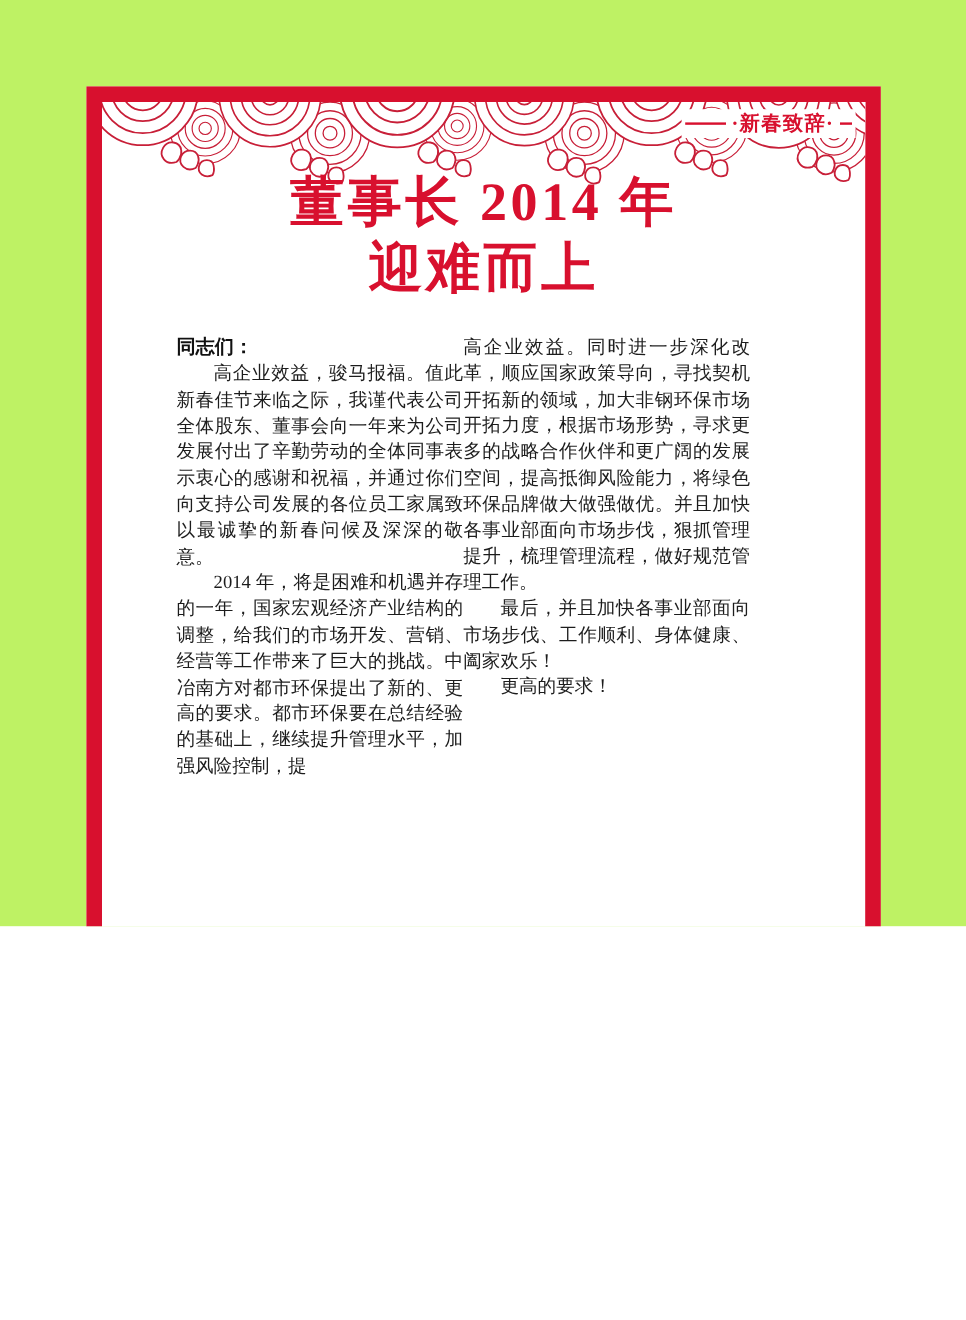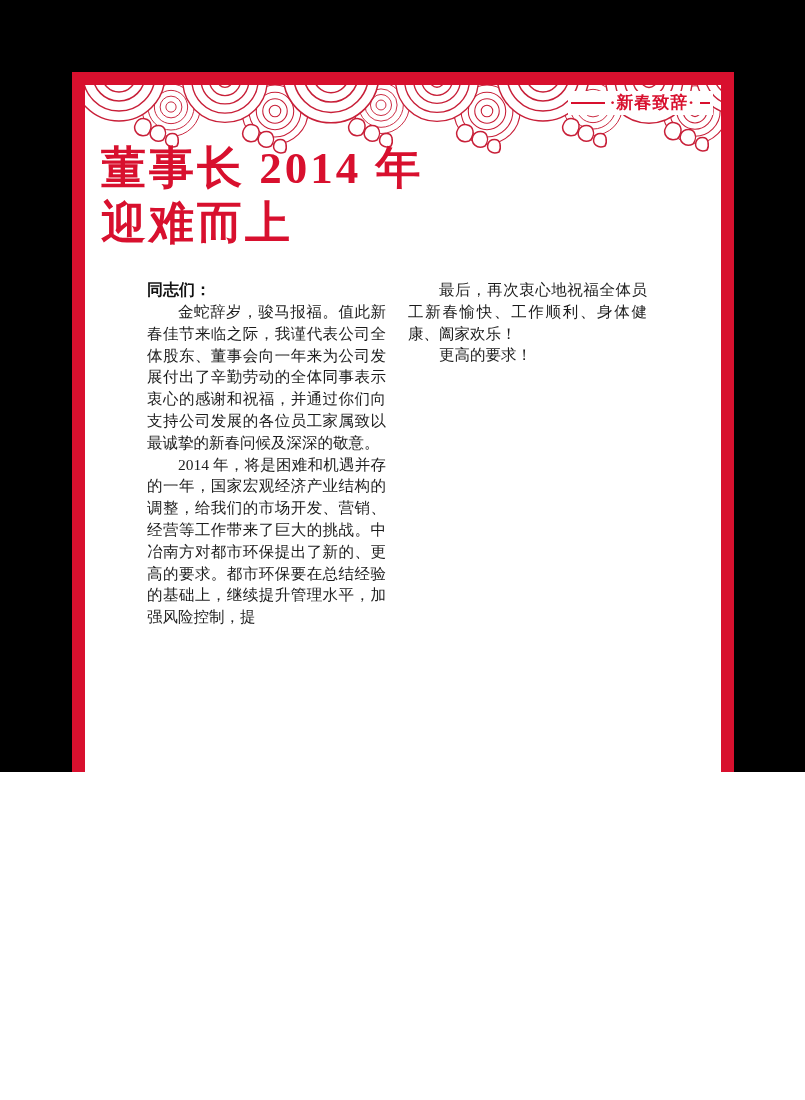--- a/index.html
+++ b/index.html
@@ -3,21 +3,21 @@
 <meta charset="utf-8">
 <style>
   * { box-sizing: border-box; margin: 0; padding: 0; }
   html, body { background: #ffffff; }
   body { font-family: "Liberation Serif", serif; }
 
   .page {
     position: relative;
     width: 805px;
     height: 772px;
-    background: #000000;
+    background: #bef264;
     overflow: hidden;
   }
 
   .frame {
     position: absolute;
     left: 72px;
     top: 72px;
     width: 662px;
     height: 957px;
     border: 13px solid #d8102e;
@@ -62,36 +62,35 @@
     content: "";
     width: 10px; height: 2px;
     background: #d8102e;
     margin-left: 5px;
   }
 
   .title {
     position: absolute;
     top: 56px; left: 0; right: 0;
     z-index: 2;
+    text-align: center;
     color: #d8102e;
     font-family: "Liberation Serif", serif;
     font-weight: bold;
     font-size: 45px;
     line-height: 55px;
     letter-spacing: 3px;
-    padding-left: 16px;
   }
   .title span { display: block; }
 
   .columns {
     position: absolute;
     left: 62px; top: 194px;
     width: 500px;
     display: flex;
-    gap: 22px;
     z-index: 2;
   }
   .col { width: 239px; }
 
   .para {
     font-family: "Liberation Serif", serif;
     font-size: 15.5px;
     line-height: 21.8px;
     text-align: justify;
     color: #1c1c1c;
@@ -217,25 +216,26 @@
     </div>
 
     <h1 class="title">
       <span>董事长 2014 年</span>
       <span>迎难而上</span>
     </h1>
 
     <div class="columns">
       <div class="col">
         <p class="para salutation">同志们：</p>
-        <p class="para indent">金蛇辞岁，骏马报福。值此新春佳节来临之际，我谨代表公司全体股东、董事会向一年来为公司发展付出了辛勤劳动的全体同事表示衷心的感谢和祝福，并通过你们向支持公司发展的各位员工家属致以最诚挚的新春问候及深深的敬意。</p>
+        <p class="para indent">高企业效益，骏马报福。值此新春佳节来临之际，我谨代表公司全体股东、董事会向一年来为公司发展付出了辛勤劳动的全体同事表示衷心的感谢和祝福，并通过你们向支持公司发展的各位员工家属致以最诚挚的新春问候及深深的敬意。</p>
         <p class="para indent">2014 年，将是困难和机遇并存的一年，国家宏观经济产业结构的调整，给我们的市场开发、营销、经营等工作带来了巨大的挑战。中冶南方对都市环保提出了新的、更高的要求。都市环保要在总结经验的基础上，继续提升管理水平，加强风险控制，提</p>
       </div>
       <div class="col">
-        <p class="para indent">最后，再次衷心地祝福全体员工新春愉快、工作顺利、身体健康、阖家欢乐！</p>
+        <p class="para">高企业效益。同时进一步深化改革，顺应国家政策导向，寻找契机开拓新的领域，加大非钢环保市场开拓力度，根据市场形势，寻求更多的战略合作伙伴和更广阔的发展空间，提高抵御风险能力，将绿色环保品牌做大做强做优。并且加快各事业部面向市场步伐，狠抓管理提升，梳理管理流程，做好规范管理工作。</p>
+        <p class="para indent">最后，并且加快各事业部面向市场步伐、工作顺利、身体健康、阖家欢乐！</p>
         <p class="para indent">更高的要求！</p>
       </div>
     </div>
 
     <div class="sig-block">
       <p>中冶南方工程技术有限公司 党委书记、董事长</p>
     </div>
 
     <svg class="handsig" viewBox="0 0 160 70" aria-hidden="true">
       <g fill="none" stroke="#1a1a1a" stroke-width="3" stroke-linecap="round" stroke-linejoin="round">

